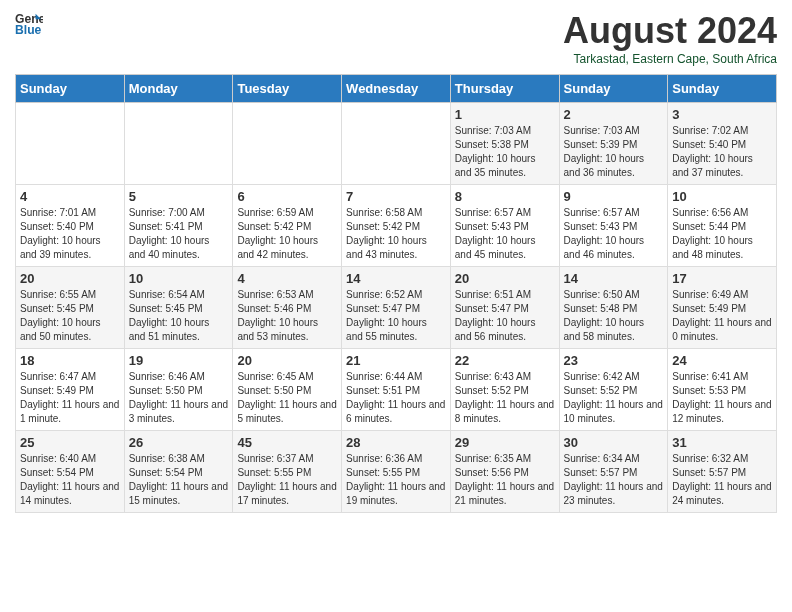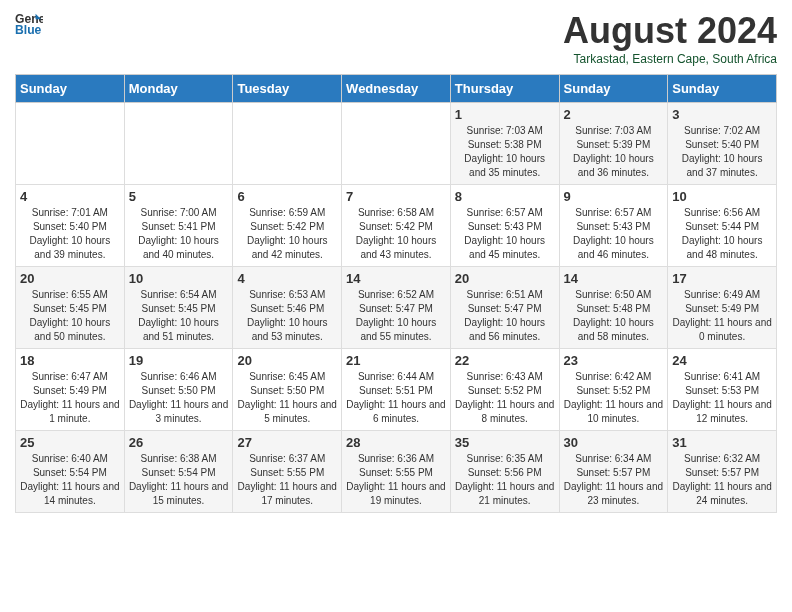--- a/index.html
+++ b/index.html
@@ -67,21 +67,20 @@
     .day-number {
       font-size: 13px;
       font-weight: bold;
       display: block;
       margin-bottom: 2px;
     }
     .day-info {
       font-size: 10px;
       line-height: 1.4;
       color: #333;
-      text-align: center;
     }
     .empty-cell {
       background: #fff !important;
     }
   </style>
 </head>
 <body>
 
 <div class="header-area">
   <div class="logo">
@@ -221,29 +220,29 @@
       <tr>
         <td>
           <span class="day-number">25</span>
           <div class="day-info">Sunrise: 6:40 AM<br>Sunset: 5:54 PM<br>Daylight: 11 hours and 14 minutes.</div>
         </td>
         <td>
           <span class="day-number">26</span>
           <div class="day-info">Sunrise: 6:38 AM<br>Sunset: 5:54 PM<br>Daylight: 11 hours and 15 minutes.</div>
         </td>
         <td>
-          <span class="day-number">27</span>
+          <span class="day-number">45</span>
           <div class="day-info">Sunrise: 6:37 AM<br>Sunset: 5:55 PM<br>Daylight: 11 hours and 17 minutes.</div>
         </td>
         <td>
           <span class="day-number">28</span>
           <div class="day-info">Sunrise: 6:36 AM<br>Sunset: 5:55 PM<br>Daylight: 11 hours and 19 minutes.</div>
         </td>
         <td>
-          <span class="day-number">35</span>
+          <span class="day-number">29</span>
           <div class="day-info">Sunrise: 6:35 AM<br>Sunset: 5:56 PM<br>Daylight: 11 hours and 21 minutes.</div>
         </td>
         <td>
           <span class="day-number">30</span>
           <div class="day-info">Sunrise: 6:34 AM<br>Sunset: 5:57 PM<br>Daylight: 11 hours and 23 minutes.</div>
         </td>
         <td>
           <span class="day-number">31</span>
           <div class="day-info">Sunrise: 6:32 AM<br>Sunset: 5:57 PM<br>Daylight: 11 hours and 24 minutes.</div>
         </td>

